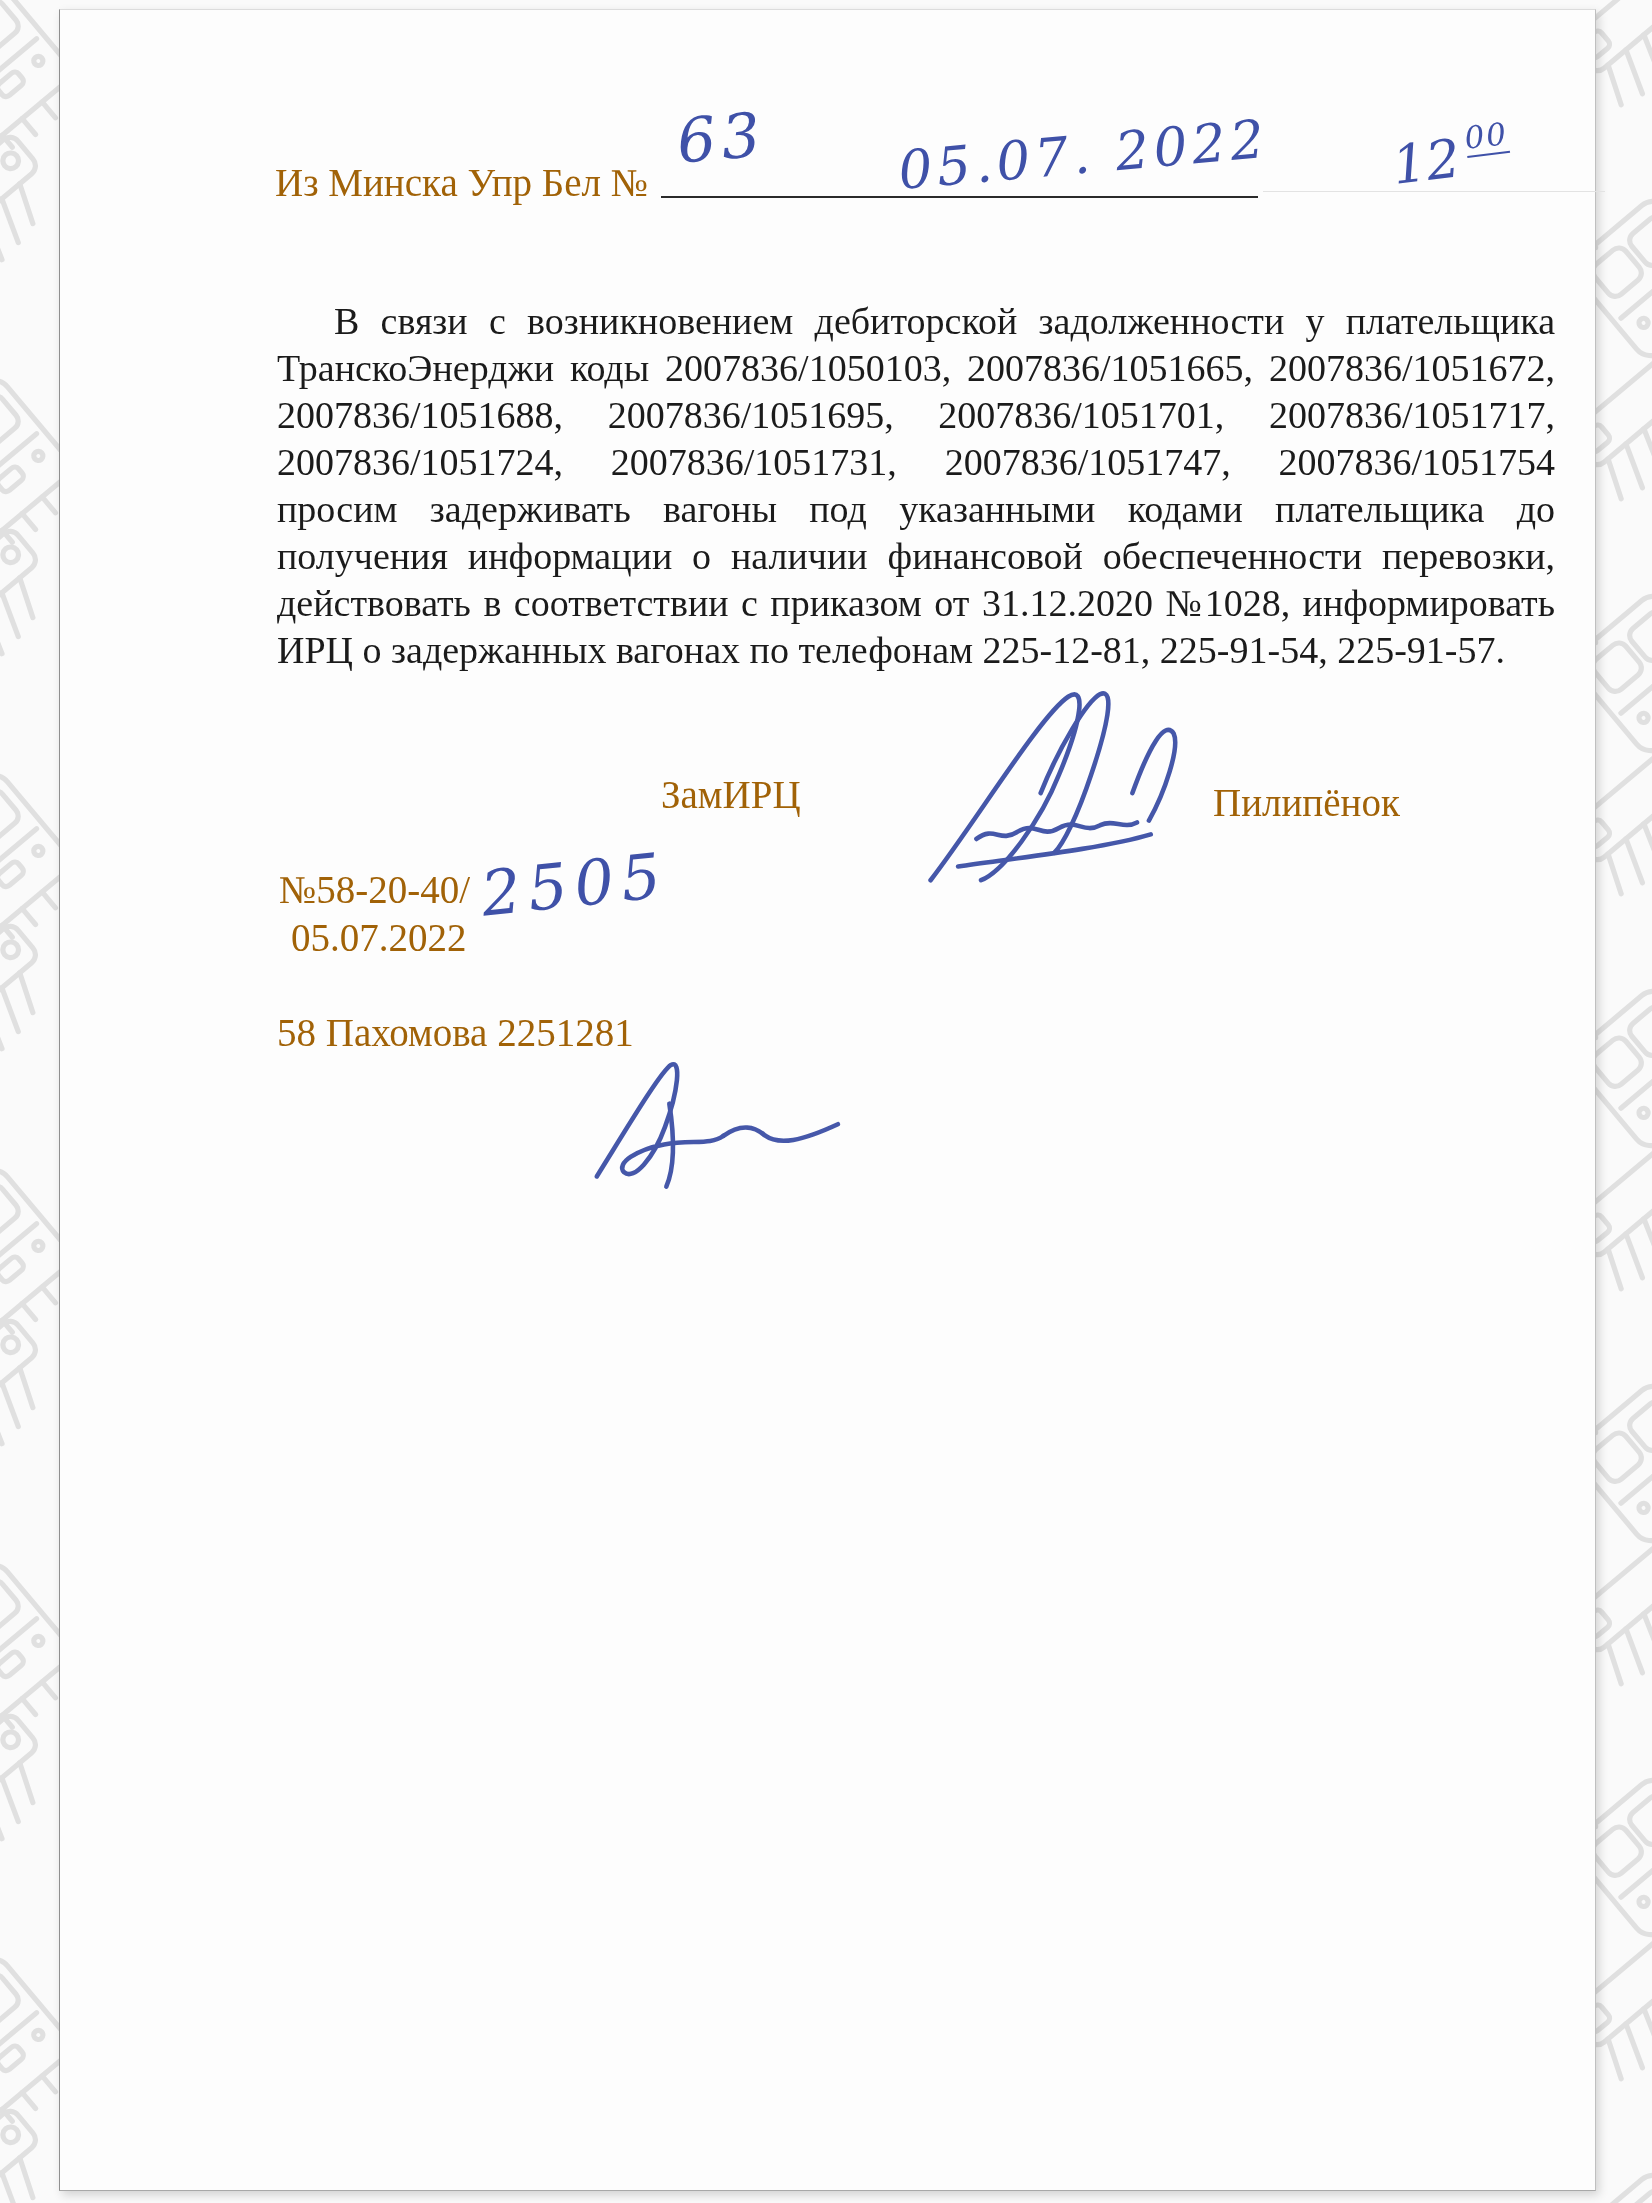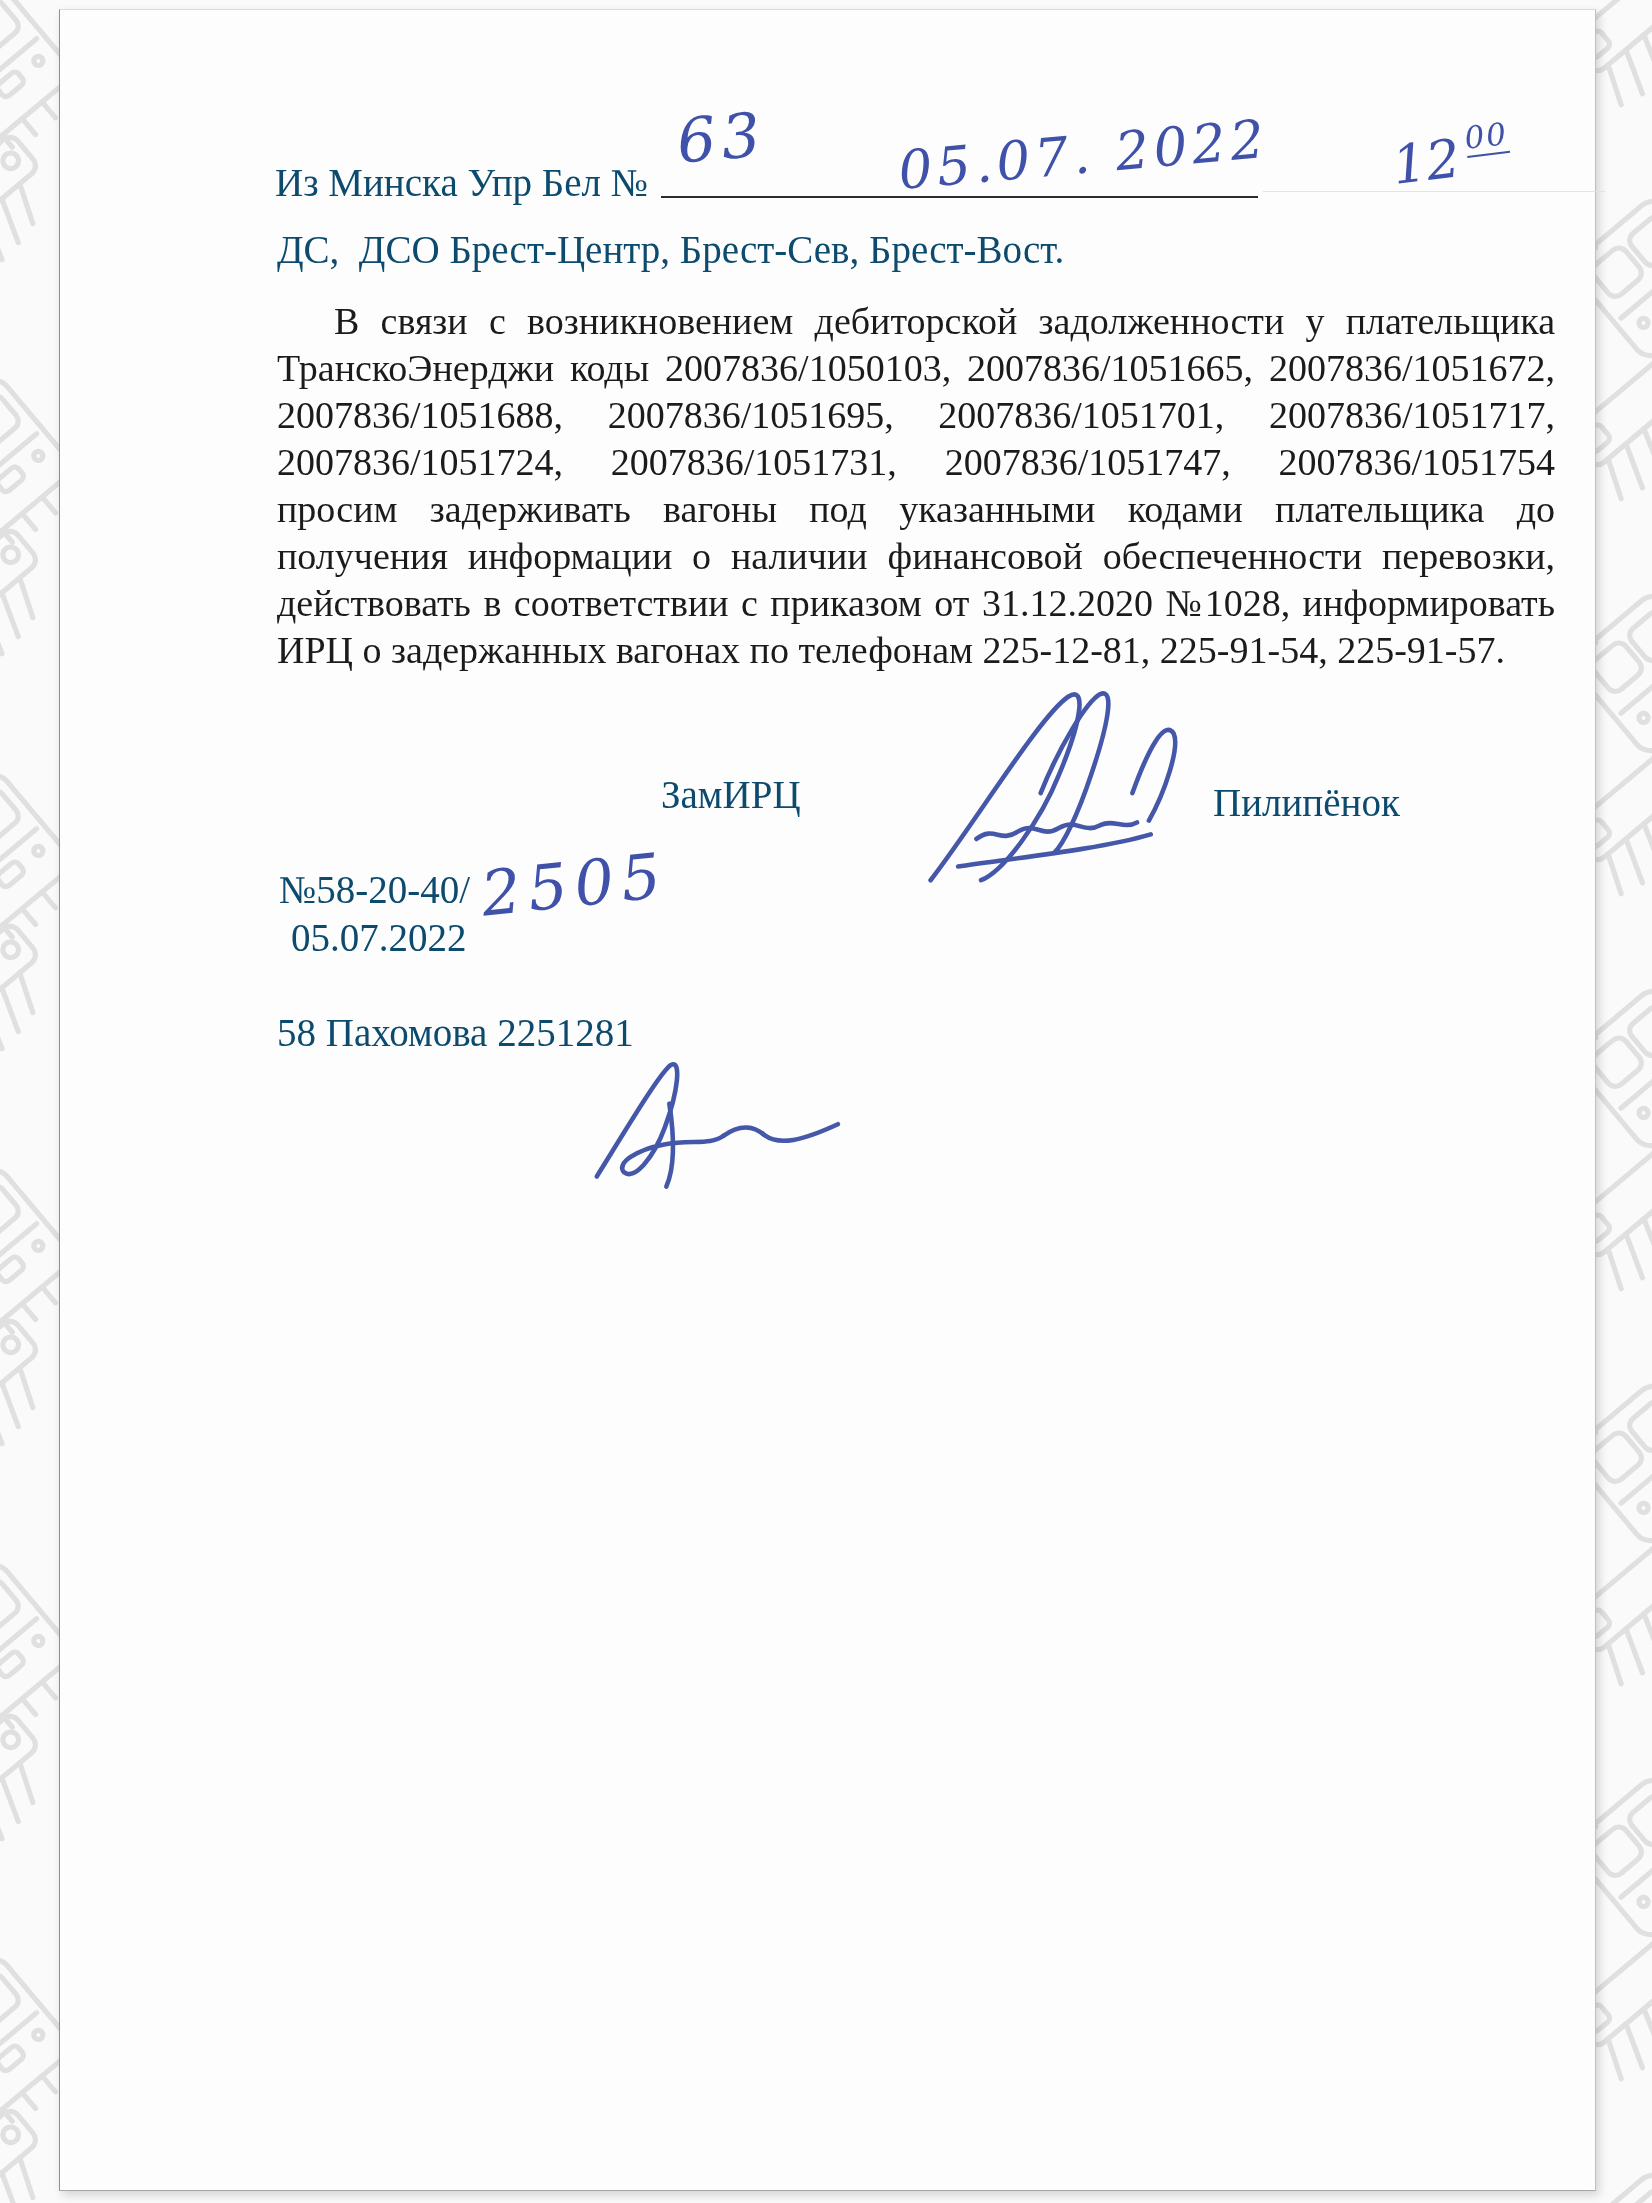--- a/index.html
+++ b/index.html
@@ -9,21 +9,21 @@
   }
   .pattern-layer{position:absolute;inset:0;z-index:0;}
   .pattern-icon{position:absolute;pointer-events:none;}
   .page{
     position:absolute;left:59px;top:9.2px;width:1535px;height:2180px;z-index:1;
     background:#fdfdfd;
     border-left:1.8px solid #8f8f8f;border-right:0.9px solid #bfbfbf;
     border-top:0.9px solid #dcdcdc;border-bottom:0.9px solid #a8a8a8;
     box-shadow:2.8px 3.7px 9.2px rgba(0,0,0,.16);
   }
-  .typed{position:absolute;color:#0c4a6e;font-size:39px;white-space:pre-wrap;line-height:1.18;}
+  .typed{position:absolute;color:#a16207;font-size:39px;white-space:pre-wrap;line-height:1.18;}
   .hw{position:absolute;color:#3f51a8;font-family:"DejaVu Serif",serif;font-style:italic;white-space:pre;}
   .hdr-label{left:215px;top:150px;}
   .hw-number{left:617px;top:92px;font-size:61px;letter-spacing:5.5px;transform:rotate(-5deg);}
   .hw-date{left:838px;top:114px;font-size:53px;letter-spacing:4.6px;transform:rotate(-5deg);}
   .hw-time{left:1332px;top:112px;font-size:53px;transform:rotate(-7deg);}
   .hw-time .minutes{font-size:31px;vertical-align:26px;border-bottom:2.8px solid #3f51a8;margin-left:7.3px;letter-spacing:1.8px;}
   .rule{position:absolute;height:0;}
   .main-rule{left:601px;top:186px;width:597px;border-top:2.8px solid #2b2b2b;}
   .faint-rule{left:1203px;top:181px;width:342px;border-top:1.8px solid #e3e3e3;}
   .addressee{left:217px;top:217px;}
@@ -316,21 +316,20 @@
 
   <div class="page">
 
     <div class="typed hdr-label">Из Минска Упр Бел №</div>
     <div class="hw hw-number">63</div>
     <div class="hw hw-date">05.07. 2022</div>
     <div class="hw hw-time"><span>12</span><span class="minutes">00</span></div>
     <div class="rule main-rule"></div>
     <div class="rule faint-rule"></div>
 
-    <div class="typed addressee">ДС,  ДСО Брест-Центр, Брест-Сев, Брест-Вост.</div>
 
     <p class="body-par">В связи с возникновением дебиторской задолженности у плательщика ТранскоЭнерджи коды 2007836/1050103, 2007836/1051665, 2007836/1051672, 2007836/1051688, 2007836/1051695, 2007836/1051701, 2007836/1051717, 2007836/1051724, 2007836/1051731, 2007836/1051747, 2007836/1051754 просим задерживать вагоны под указанными кодами плательщика до получения информации о наличии финансовой обеспеченности перевозки, действовать в соответствии с приказом от 31.12.2020 №1028, информировать ИРЦ о задержанных вагонах по телефонам 225-12-81, 225-91-54, 225-91-57.</p>
 
     <div class="typed sig-title">ЗамИРЦ</div>
     <svg class="sig sig1" viewBox="0 0 340 230">
       <g fill="none" stroke="#3c4fa5" stroke-width="5" stroke-linecap="round" stroke-linejoin="round" opacity="0.95">
         <path d="M30 215 C 80 150, 150 35, 180 15 C 200 2, 195 40, 170 100 C 150 150, 110 205, 85 215"></path>
         <path d="M150 120 C 170 70, 200 20, 215 12 C 232 5, 222 50, 205 100 C 190 145, 175 175, 165 185"></path>
         <path d="M80 170 C 100 155, 105 175, 125 162 C 145 150, 150 170, 170 158 C 190 147, 196 165, 215 155 C 230 148, 240 160, 255 152"></path>
         <path d="M60 200 C 130 190, 220 180, 270 165"></path>

